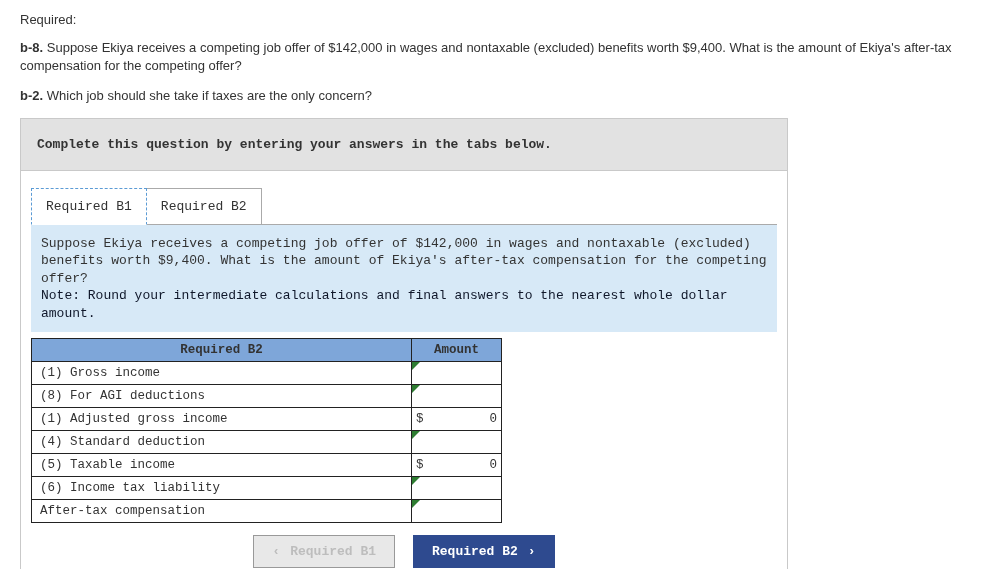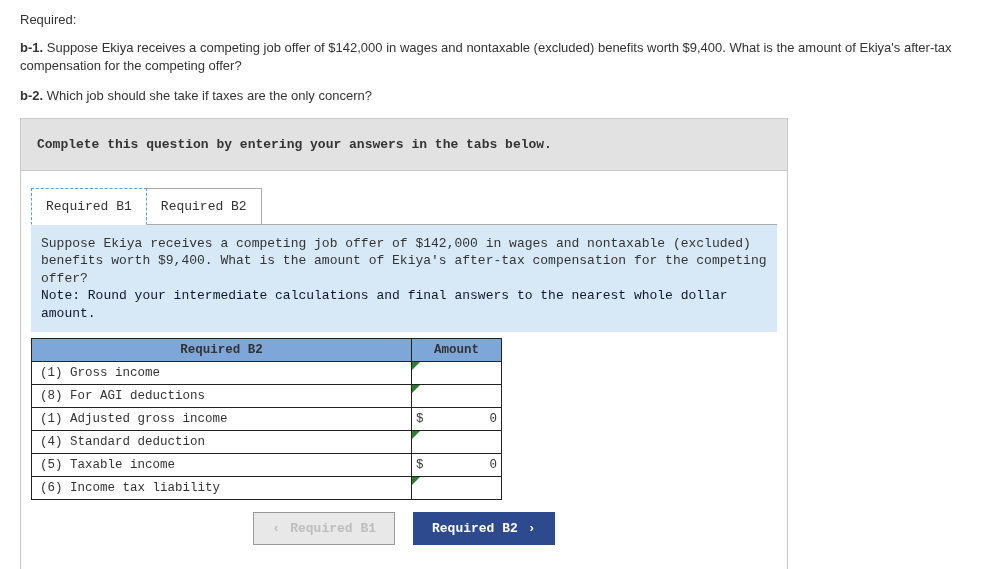--- a/index.html
+++ b/index.html
@@ -123,21 +123,21 @@
     border-color: #2e4a8f;
   }
   .chev { font-size: 13px; }
 </style>
 </head>
 <body>
 
 <div class="required-label">Required:</div>
 
 <div class="question-block">
-  <b>b-1.</b>
+  <b>b-8.</b>
   <span>Suppose Ekiya receives a competing job offer of $142,000 in wages and nontaxable (excluded) benefits worth $9,400. What is the amount of Ekiya's after-tax compensation for the competing offer?</span>
 </div>
 
 <div class="question-block">
   <b>b-2.</b>
   <span>Which job should she take if taxes are the only concern?</span>
 </div>
 
 <div class="outer-box">
 
@@ -205,20 +205,30 @@
           <td class="label-cell">(5) Taxable income</td>
           <td class="amount-cell">
             <div class="amount-inner">
               <span class="currency">$</span>
               <span class="valnum">0</span>
             </div>
           </td>
         </tr>
         <tr>
           <td class="label-cell">(6) Income tax liability</td>
+          <td class="amount-cell">
+            <span class="cell-flag"></span>
+            <div class="amount-inner">
+              <span class="currency"></span>
+              <span class="valnum"></span>
+            </div>
+          </td>
+        </tr>
+        <tr>
+          <td class="label-cell">After-tax compensation</td>
           <td class="amount-cell">
             <span class="cell-flag"></span>
             <div class="amount-inner">
               <span class="currency"></span>
               <span class="valnum"></span>
             </div>
           </td>
         </tr>
       </tbody>
     </table>

